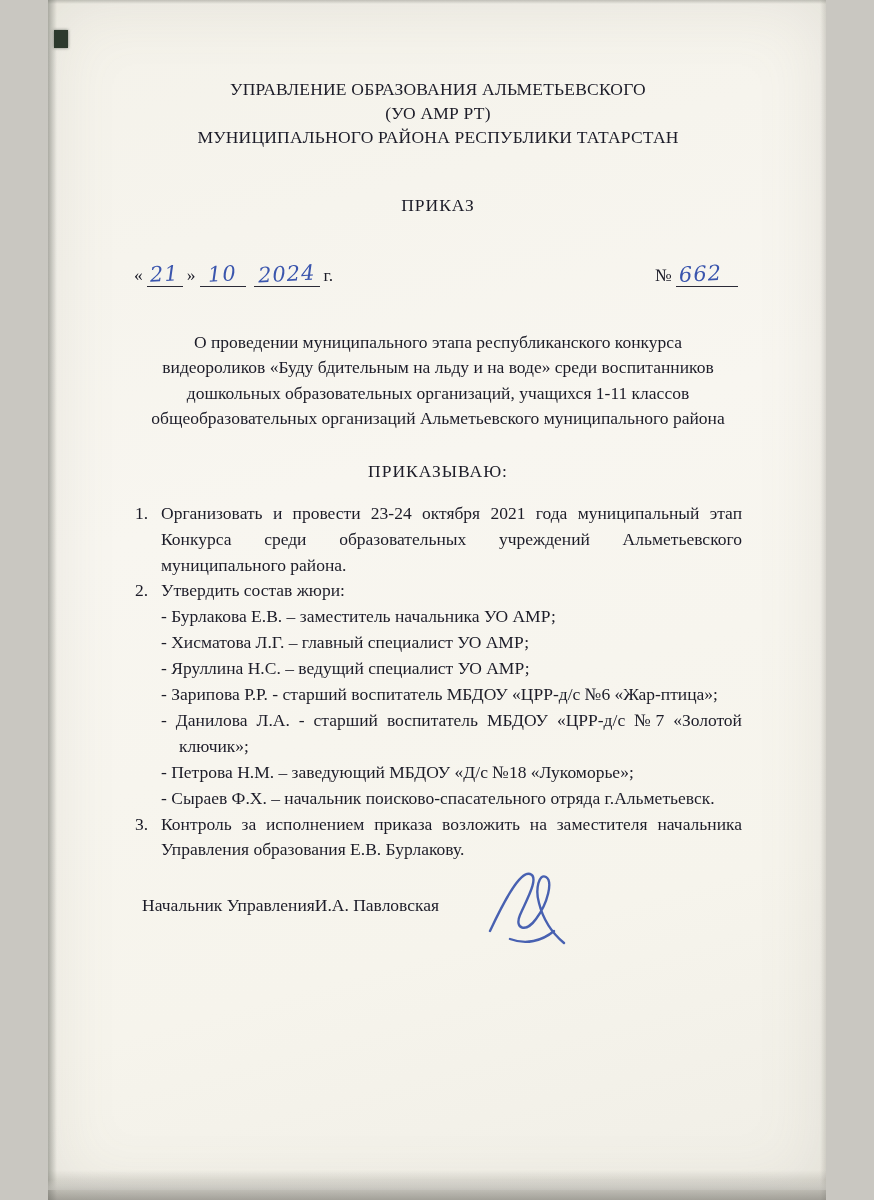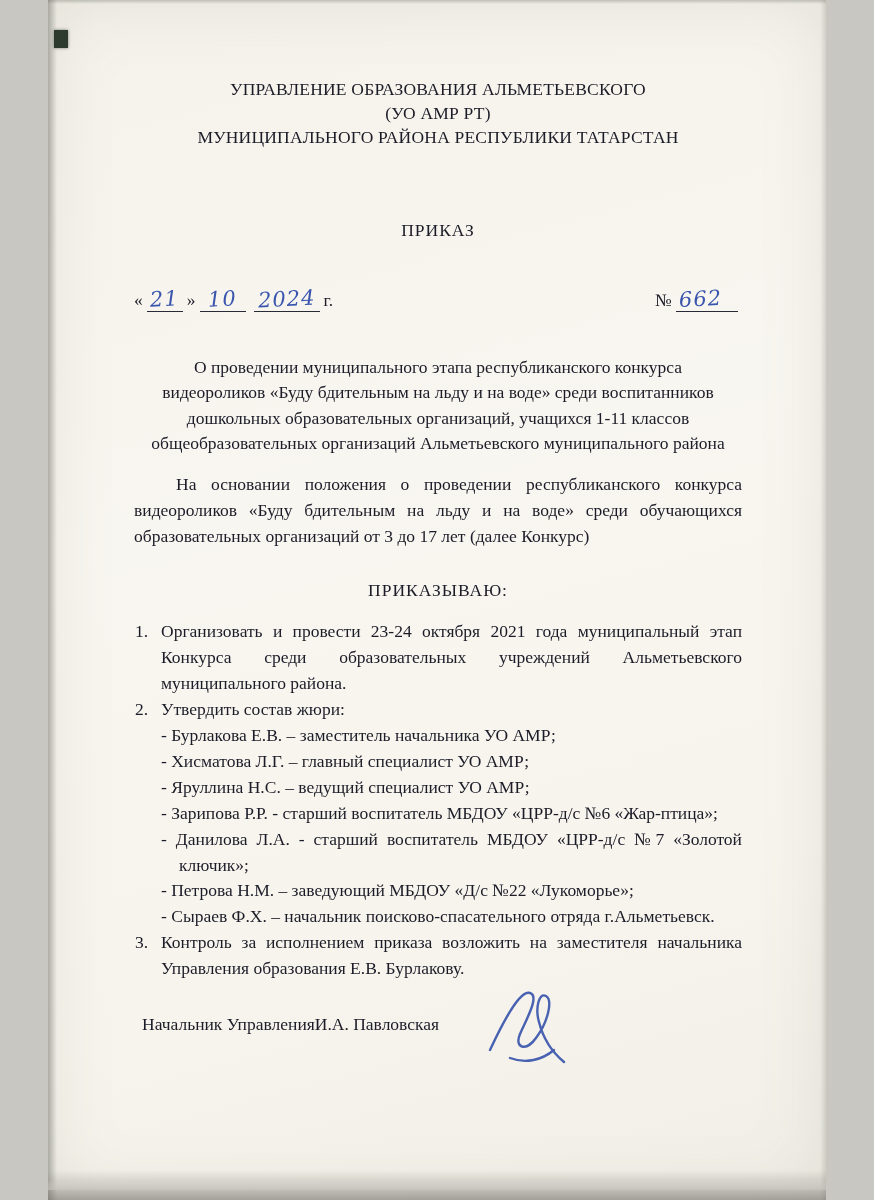--- a/index.html
+++ b/index.html
@@ -48,21 +48,21 @@
   }
   .corner-chip {
     position: absolute; left: 6px; top: 30px; width: 14px; height: 18px;
     background: #2d3a2e;
     box-shadow: 0 0 3px rgba(40,50,40,0.6);
   }
 
   .content { padding: 78px 84px 0 86px; }
 
   .org-header { text-align: center; line-height: 1.36; letter-spacing: 0.2px; }
-  .doc-type { text-align: center; margin-top: 69px; letter-spacing: 1px; }
+  .doc-type { text-align: center; margin-top: 44px; letter-spacing: 1px; }
 
   .date-row {
     margin-top: 44px;
     display: flex;
     justify-content: space-between;
     align-items: flex-end;
   }
   .date-left span.printed, .date-right span.printed { font-size: 17.5px; }
   .hw-slot {
     display: inline-block;
@@ -136,41 +136,40 @@
       </div>
     </div>
 
     <div class="subject">
       <div>О проведении муниципального этапа республиканского конкурса</div>
       <div>видеороликов «Буду бдительным на льду и на воде» среди воспитанников</div>
       <div>дошкольных образовательных организаций, учащихся 1-11 классов</div>
       <div>общеобразовательных организаций Альметьевского муниципального района</div>
     </div>
 
-    <div class="basis">На основании положения о проведении республиканского конкурса видеороликов «Буду бдительным на льду и на воде» среди обучающихся образовательных организаций от 3 до 17 лет (далее Конкурс)</div>
 
     <div class="order-word">ПРИКАЗЫВАЮ:</div>
 
     <div class="order-list">
 
       <div class="order-item">
         <span class="num">1.</span>
         <span>Организовать и провести 23-24 октября 2021 года муниципальный этап Конкурса среди образовательных учреждений Альметьевского муниципального района.</span>
       </div>
 
       <div class="order-item">
         <span class="num">2.</span>
         <span>Утвердить состав жюри:</span>
         <div class="jury-sublist">
           <div class="jury-line">- Бурлакова Е.В. – заместитель начальника УО АМР;</div>
           <div class="jury-line">- Хисматова Л.Г. – главный специалист УО АМР;</div>
           <div class="jury-line">- Яруллина Н.С. – ведущий специалист УО АМР;</div>
           <div class="jury-line">- Зарипова Р.Р. - старший воспитатель МБДОУ «ЦРР-д/с №6 «Жар-птица»;</div>
           <div class="jury-line">- Данилова Л.А. - старший воспитатель МБДОУ «ЦРР-д/с №7 «Золотой ключик»;</div>
-          <div class="jury-line">- Петрова Н.М. – заведующий МБДОУ «Д/с №22 «Лукоморье»;</div>
+          <div class="jury-line">- Петрова Н.М. – заведующий МБДОУ «Д/с №18 «Лукоморье»;</div>
           <div class="jury-line">- Сыраев Ф.Х. – начальник поисково-спасательного отряда г.Альметьевск.</div>
         </div>
       </div>
 
       <div class="order-item">
         <span class="num">3.</span>
         <span>Контроль за исполнением приказа возложить на заместителя начальника Управления образования Е.В. Бурлакову.</span>
       </div>
 
     </div>

